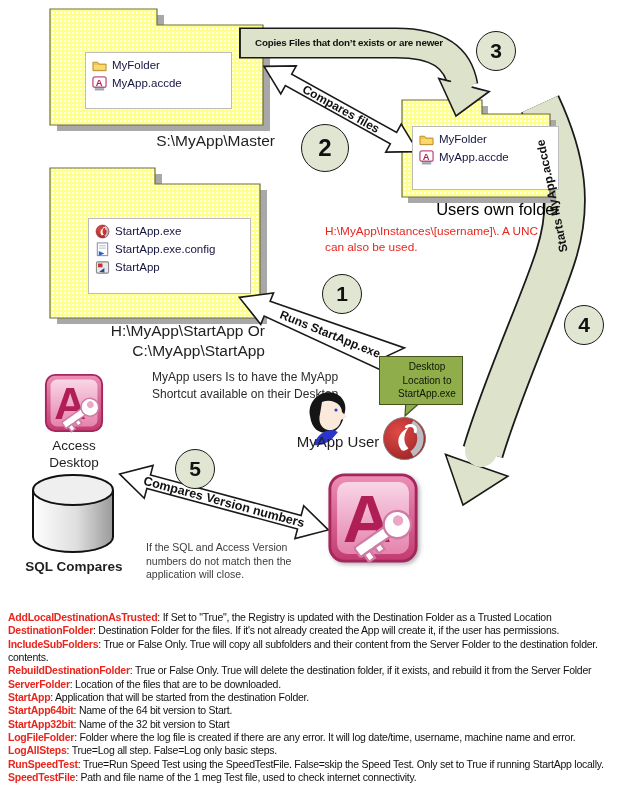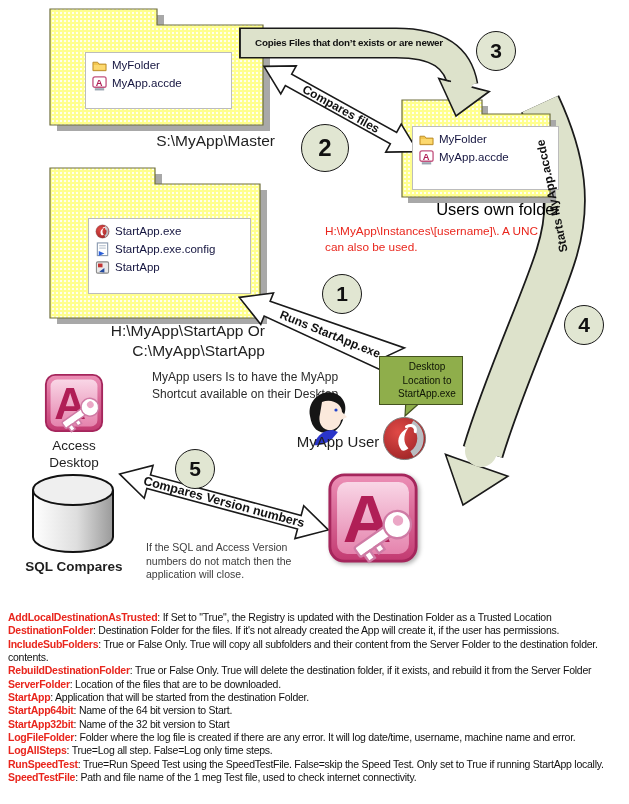--- a/index.html
+++ b/index.html
@@ -286,18 +286,18 @@
     <div class="cfg-line"><span class="cfg-key">AddLocalDestinationAsTrusted</span><span>: If Set to "True", the Registry is updated with the Destination Folder as a Trusted Location</span></div>
     <div class="cfg-line"><span class="cfg-key">DestinationFolder</span><span>: Destination Folder for the files. If it's not already created the App will create it, if the user has permissions.</span></div>
     <div class="cfg-line"><span class="cfg-key">IncludeSubFolders</span><span>: True or False Only. True will copy all subfolders and their content from the Server Folder to the destination folder.</span></div>
     <div class="cfg-line"><span class="cfg-key"></span><span>contents.</span></div>
     <div class="cfg-line"><span class="cfg-key">RebuildDestinationFolder</span><span>: True or False Only. True will delete the destination folder, if it exists, and rebuild it from the Server Folder</span></div>
     <div class="cfg-line"><span class="cfg-key">ServerFolder</span><span>: Location of the files that are to be downloaded.</span></div>
     <div class="cfg-line"><span class="cfg-key">StartApp</span><span>:  Application that will be started from the destination Folder.</span></div>
     <div class="cfg-line"><span class="cfg-key">StartApp64bit</span><span>: Name of the 64 bit version to Start.</span></div>
     <div class="cfg-line"><span class="cfg-key">StartApp32bit</span><span>: Name of the 32 bit version to Start</span></div>
     <div class="cfg-line"><span class="cfg-key">LogFileFolder</span><span>: Folder where the log file is created if there are any error. It will log date/time, username, machine name and error.</span></div>
-    <div class="cfg-line"><span class="cfg-key">LogAllSteps</span><span>: True=Log all step. False=Log only time steps.</span></div>
+    <div class="cfg-line"><span class="cfg-key">LogAllSteps</span><span>: True=Log all step. False=Log only basic steps.</span></div>
     <div class="cfg-line"><span class="cfg-key">RunSpeedTest</span><span>: True=Run Speed Test using the SpeedTestFile. False=skip the Speed Test. Only set to True if running StartApp locally.</span></div>
     <div class="cfg-line"><span class="cfg-key">SpeedTestFile</span><span>: Path and file name of the 1 meg Test file, used to check internet connectivity.</span></div>
   </div>
 
 </div>
 
 </body></html>

